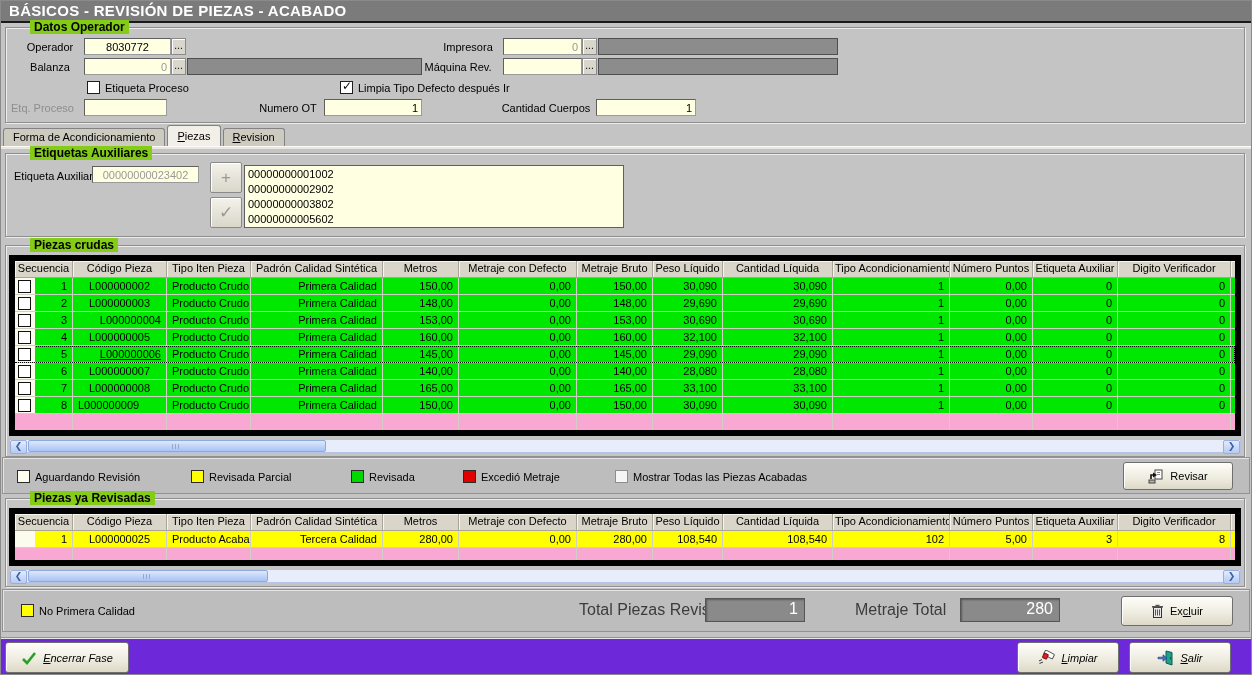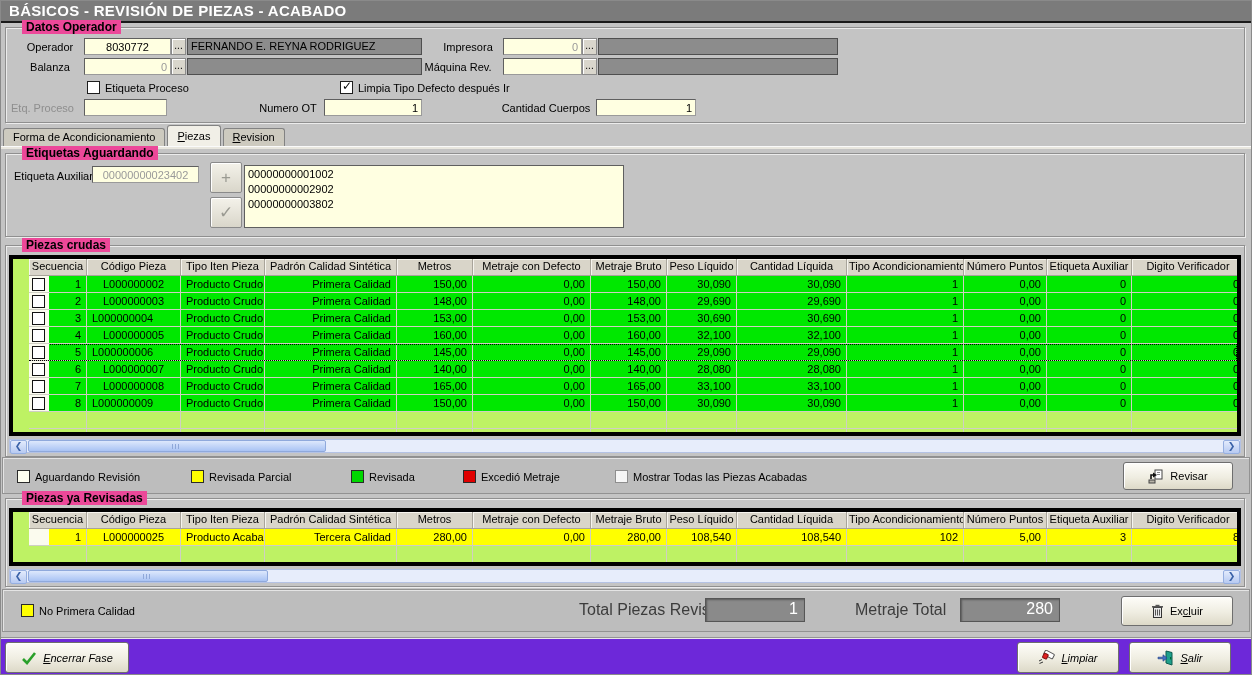--- a/index.html
+++ b/index.html
@@ -7,21 +7,21 @@
        font-family:"Liberation Sans","DejaVu Sans",sans-serif;font-size:11px;color:#000;}
   .window{position:relative;width:1252px;height:675px;background:#c4c4c4;border:1px solid #8a8a8a;box-sizing:border-box;}
 
   
   .titlebar{position:absolute;top:0;left:0;right:0;height:20px;background:#7b7b7b;
             border-bottom:2px solid #1a1a1a;color:#fff;font-weight:bold;font-size:15px;
             line-height:20px;padding-left:8px;letter-spacing:.3px;}
 
   
   .group{position:absolute;border:1px solid #8f8f8f;box-shadow:inset 1px 1px 0 #ececec, 1px 1px 0 #ececec;}
-  .gtitle{position:absolute;top:-8px;left:16px;background:#ec4899;padding:0 4px;font-weight:bold;font-size:12px;}
+  .gtitle{position:absolute;top:-8px;left:24px;background:#84cc16;padding:0 4px;font-weight:bold;font-size:12px;}
 
   
   .lbl{position:absolute;height:16px;line-height:16px;white-space:nowrap;}
   .r{text-align:center;}
   .dis{color:#8e8e8e;}
   .ipt{position:absolute;height:17px;box-sizing:border-box;background:#ffffe1;border:1px solid #5f5f5f;
        border-right-color:#9a9a9a;border-bottom-color:#9a9a9a;font-family:inherit;font-size:11px;
        padding:0 3px;color:#000;text-align:center;}
   .ipt.gray{color:#9a9a9a;}
   .ipt.num{text-align:right;}
@@ -44,21 +44,21 @@
 
   
   .sqbtn{position:absolute;width:32px;height:31px;box-sizing:border-box;background:linear-gradient(180deg,#f4f2ea,#d9d6ca);
          border:1px solid #8a8a8a;border-radius:2px;box-shadow:inset 1px 1px 0 #fff;
          color:#9a9a92;font-size:17px;text-align:center;line-height:29px;cursor:pointer;}
   .listbox{position:absolute;background:#ffffe1;border:1px solid #5f5f5f;box-sizing:border-box;
            padding:1px 3px;overflow:hidden;}
   .listbox .li{height:15px;line-height:15px;}
 
   
-  .gridwrap{position:absolute;background:#bef264;border:4px solid #000000;box-sizing:border-box;overflow:hidden;padding-left:16px;}
+  .gridwrap{position:absolute;background:#f9a8d4;border:6px solid #000000;box-sizing:border-box;overflow:hidden;}
   .grid-head{display:flex;height:17px;}
   .hcell{flex:none;box-sizing:border-box;height:17px;line-height:15px;text-align:center;
          background:#d9d5c9;border-right:1px solid #a8a49a;border-bottom:1px solid #a8a49a;
          box-shadow:inset 1px 1px 0 #f6f4ee;overflow:hidden;white-space:nowrap;padding:0 2px;cursor:pointer;}
   .grow{display:flex;height:17px;}
   .grow.focused{outline:1px dotted #000;outline-offset:-1px;}
   .gcell{flex:none;box-sizing:border-box;height:17px;line-height:16px;border-right:1px solid #cfcfc3;
          border-bottom:1px solid #cfcfc3;overflow:hidden;white-space:nowrap;padding:0 5px;}
   .seqcell{display:flex;padding:0;}
   .rowcheck{flex:none;width:20px;height:17px;background:#fbfbee;position:relative;cursor:pointer;}
@@ -98,21 +98,20 @@
 <div class="window">
 
   <div class="titlebar">BÁSICOS - REVISIÓN DE PIEZAS - ACABADO</div>
 
   <div class="group" style="top:26px;left:4px;right:6px;height:94px;">
     <div class="gtitle">Datos Operador</div>
 
     <div class="lbl r" style="left:14px;top:11px;width:60px;">Operador</div>
     <input class="ipt" style="left: 78px; top: 10px; width: 87px;" value="8030772">
     <div class="dots" style="left:165px;top:10px;">...</div>
-    <div class="rofield" style="left:181px;top:10px;width:235px;">FERNANDO E. REYNA RODRIGUEZ</div>
 
     <div class="lbl r" style="left:430px;top:11px;width:64px;">Impresora</div>
     <input class="ipt gray num" style="left: 497px; top: 10px; width: 79px;" value="0">
     <div class="dots" style="left:576px;top:10px;">...</div>
     <div class="rofield" style="left:592px;top:10px;width:240px;"></div>
 
     <div class="lbl r" style="left:14px;top:31px;width:60px;">Balanza</div>
     <input class="ipt gray num" style="left: 78px; top: 30px; width: 87px;" value="0">
     <div class="dots" style="left:165px;top:30px;">...</div>
     <div class="rofield" style="left:181px;top:30px;width:235px;"></div>
@@ -139,29 +138,30 @@
   </div>
 
   <div class="tabstrip">
     <div class="tab"><span>Forma de Acondicionamiento</span><span class="u"></span><span></span></div>
     <div class="tab active"><span></span><span class="u">P</span><span>iezas</span></div>
     <div class="tab"><span></span><span class="u">R</span><span>evision</span></div>
   </div>
   <div class="tabedge"></div>
 
   <div class="group" style="top:152px;left:4px;right:6px;height:82px;">
-    <div class="gtitle">Etiquetas Aguardando</div>
+    <div class="gtitle">Etiquetas Auxiliares</div>
     <div class="lbl" style="left:8px;top:14px;">Etiqueta Auxiliar</div>
     <input class="ipt gray" style="left: 86px; top: 12px; width: 107px;" value="00000000023402">
     <div class="sqbtn" style="left:204px;top:8px;"><span>+</span></div>
     <div class="sqbtn" style="left:204px;top:43px;"><span>✓</span></div>
     <div class="listbox" style="left:238px;top:11px;width:380px;height:63px;" id="etq-list">
         <div class="li">00000000001002</div>
         <div class="li">00000000002902</div>
         <div class="li">00000000003802</div>
+        <div class="li">00000000005602</div>
       </div>
   </div>
 
   <div class="group" style="top:244px;left:4px;right:6px;height:210px;" id="group1">
     <div class="gtitle">Piezas crudas</div>
     <div class="gridwrap" style="left:3px;top:9px;right:3px;height:181px;" id="grid1">
       <div class="grid-head">
           <div class="hcell" style="width: 58px;">Secuencia</div>
           <div class="hcell" style="width: 94px;">Código Pieza</div>
           <div class="hcell" style="width: 84px;">Tipo Iten Pieza</div>
@@ -214,21 +214,21 @@
             <div class="gcell" style="width: 83px; text-align: right; background: rgb(0, 232, 0);">0,00</div>
             <div class="gcell" style="width: 85px; text-align: right; background: rgb(0, 232, 0);">0</div>
             <div class="gcell" style="width: 113px; text-align: right; background: rgb(0, 232, 0);">0</div>
             <div class="gcell" style="width: 40px; text-align: left; background: rgb(0, 232, 0);"></div>
           </div>
           <div class="grow">
             <div class="gcell seqcell" style="width: 58px;">
               <span class="rowcheck"></span>
               <span class="seqnum" style="background: rgb(0, 232, 0);">3</span>
             </div>
-            <div class="gcell" style="width: 94px; text-align: left; background: rgb(0, 232, 0);">L000000004</div>
+            <div class="gcell" style="width: 94px; text-align: right; background: rgb(0, 232, 0);">L000000004</div>
             <div class="gcell" style="width: 84px; text-align: left; background: rgb(0, 232, 0);">Producto Crudo</div>
             <div class="gcell" style="width: 132px; text-align: right; background: rgb(0, 232, 0);">Primera Calidad</div>
             <div class="gcell" style="width: 76px; text-align: right; background: rgb(0, 232, 0);">153,00</div>
             <div class="gcell" style="width: 118px; text-align: right; background: rgb(0, 232, 0);">0,00</div>
             <div class="gcell" style="width: 76px; text-align: right; background: rgb(0, 232, 0);">153,00</div>
             <div class="gcell" style="width: 70px; text-align: right; background: rgb(0, 232, 0);">30,690</div>
             <div class="gcell" style="width: 110px; text-align: right; background: rgb(0, 232, 0);">30,690</div>
             <div class="gcell" style="width: 117px; text-align: right; background: rgb(0, 232, 0);">1</div>
             <div class="gcell" style="width: 83px; text-align: right; background: rgb(0, 232, 0);">0,00</div>
             <div class="gcell" style="width: 85px; text-align: right; background: rgb(0, 232, 0);">0</div>
@@ -252,21 +252,21 @@
             <div class="gcell" style="width: 83px; text-align: right; background: rgb(0, 232, 0);">0,00</div>
             <div class="gcell" style="width: 85px; text-align: right; background: rgb(0, 232, 0);">0</div>
             <div class="gcell" style="width: 113px; text-align: right; background: rgb(0, 232, 0);">0</div>
             <div class="gcell" style="width: 40px; text-align: left; background: rgb(0, 232, 0);"></div>
           </div>
           <div class="grow focused">
             <div class="gcell seqcell" style="width: 58px;">
               <span class="rowcheck"></span>
               <span class="seqnum" style="background: rgb(0, 232, 0);">5</span>
             </div>
-            <div class="gcell" style="width: 94px; text-align: left; background: rgb(0, 232, 0);">L000000006</div>
+            <div class="gcell" style="width: 94px; text-align: right; background: rgb(0, 232, 0); text-decoration: underline;">L000000006</div>
             <div class="gcell" style="width: 84px; text-align: left; background: rgb(0, 232, 0);">Producto Crudo</div>
             <div class="gcell" style="width: 132px; text-align: right; background: rgb(0, 232, 0);">Primera Calidad</div>
             <div class="gcell" style="width: 76px; text-align: right; background: rgb(0, 232, 0);">145,00</div>
             <div class="gcell" style="width: 118px; text-align: right; background: rgb(0, 232, 0);">0,00</div>
             <div class="gcell" style="width: 76px; text-align: right; background: rgb(0, 232, 0);">145,00</div>
             <div class="gcell" style="width: 70px; text-align: right; background: rgb(0, 232, 0);">29,090</div>
             <div class="gcell" style="width: 110px; text-align: right; background: rgb(0, 232, 0);">29,090</div>
             <div class="gcell" style="width: 117px; text-align: right; background: rgb(0, 232, 0);">1</div>
             <div class="gcell" style="width: 83px; text-align: right; background: rgb(0, 232, 0);">0,00</div>
             <div class="gcell" style="width: 85px; text-align: right; background: rgb(0, 232, 0);">0</div>

